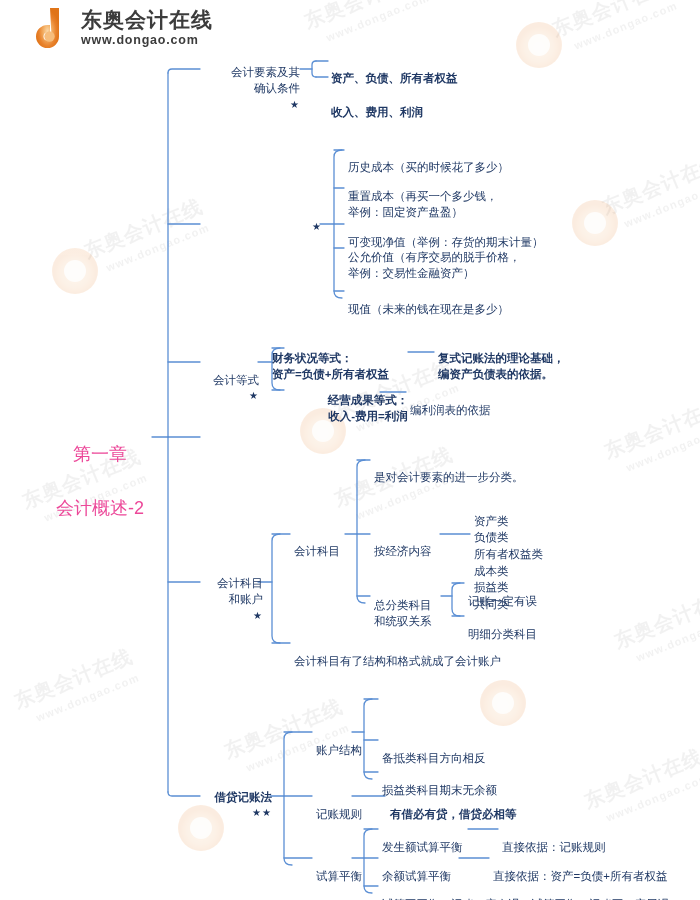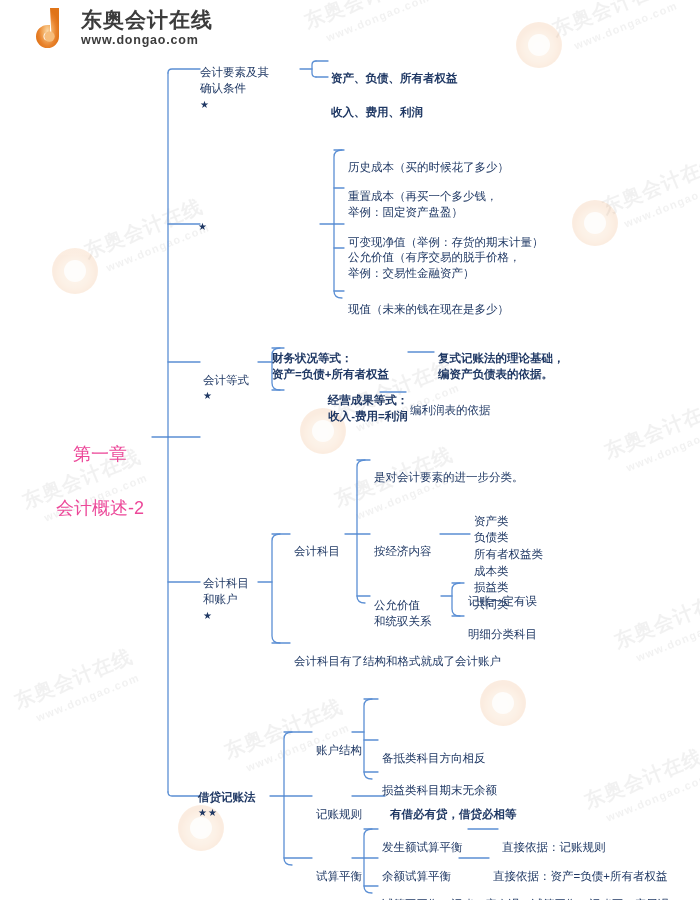--- a/index.html
+++ b/index.html
@@ -103,21 +103,21 @@
     z-index: 1;
   }
   .node {
     position: absolute;
     z-index: 3;
     color: #1f3864;
     font-size: 11.5px;
     line-height: 1.45;
     white-space: pre-line;
   }
-  .node.center { text-align: left; }
+  .node.center { text-align: right; }
   .node.left   { text-align: left; }
   .node.bold   { font-weight: bold; }
   .root {
     position: absolute;
     z-index: 3;
     text-align: center;
     font-size: 18px;
     font-weight: normal;
     color: #ec4899;
     line-height: 1.5;
@@ -362,21 +362,21 @@
   </div>
   <div class="node left" style="left:474px; top:496px; width:130px;">
     <span>资产类
 负债类
 所有者权益类
 成本类
 损益类
 共同类</span>
   </div>
   <div class="node left" style="left:374px; top:580px; width:70px;">
-    <span>公允价值
+    <span>总分类科目
 和统驭关系</span>
   </div>
   <div class="node left" style="left:468px; top:576px; width:120px;">
     <span>记账一定有误</span>
   </div>
   <div class="node left" style="left:468px; top:609px; width:120px;">
     <span>明细分类科目</span>
   </div>
   <div class="node left" style="left:294px; top:636px; width:280px;">
     <span>会计科目有了结构和格式就成了会计账户</span>

